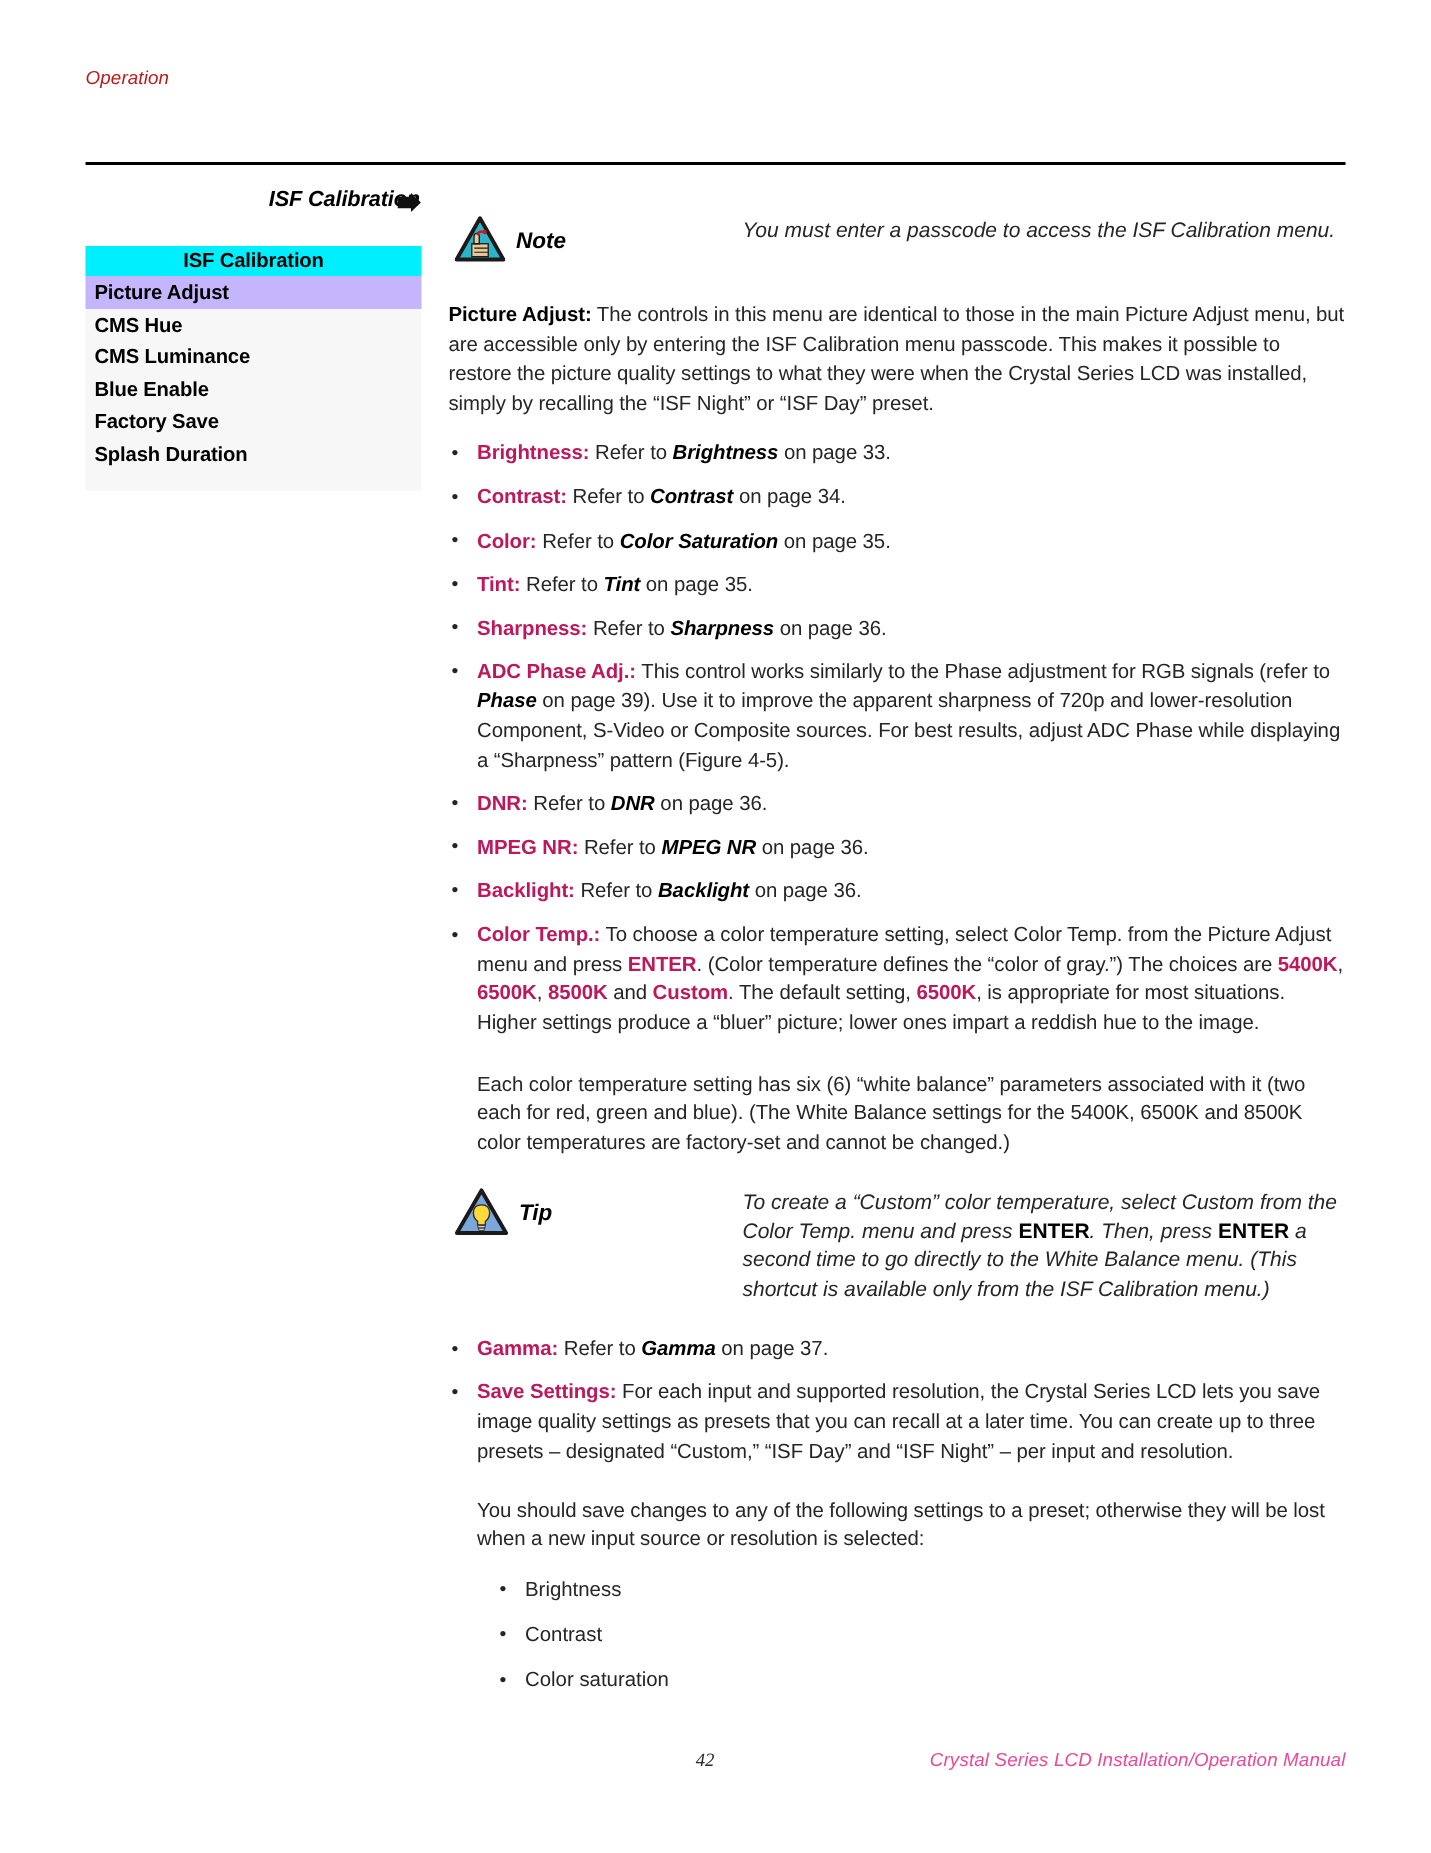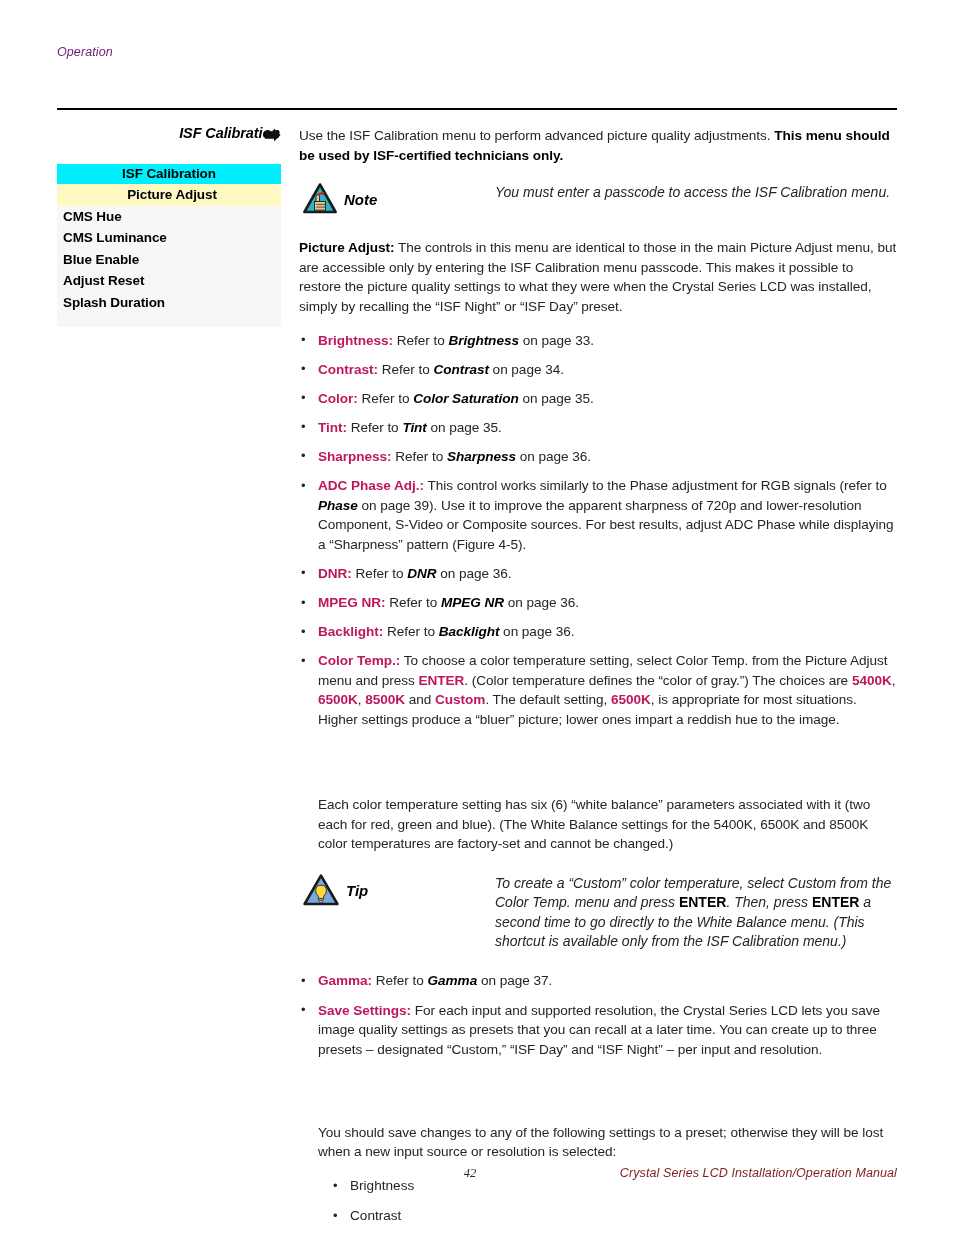--- a/index.html
+++ b/index.html
@@ -20,21 +20,21 @@
     inset: 0;
   }
 
   
   .run-head {
     position: absolute;
     left: 57px;
     top: 45px;
     font-size: 12.5px;
     font-style: italic;
-    color: #701a75;
+    color: #b91c1c;
     letter-spacing: 0.1px;
   }
   .rule {
     position: absolute;
     left: 57px;
     top: 108px;
     width: 840px;
     height: 2px;
     background: #000000;
   }
@@ -81,22 +81,21 @@
   .osd-item {
     font-size: 13.5px;
     font-weight: bold;
     color: #000;
     line-height: 21.5px;
     height: 21.5px;
     padding-left: 6px;
     letter-spacing: -0.1px;
   }
   .osd-item.sel {
-    background: #fef9c3;
-    text-align: center;
+    background: #c4b5fd;
   }
 
   
   .col {
     position: absolute;
     left: 299px;
     top: 126px;
     width: 598px;
   }
   .p {
@@ -189,42 +188,41 @@
     content: "\2022";
     position: absolute;
     left: 2px;
     top: -0.5px;
     font-size: 13px;
     color: #252525;
   }
 
   .indent-para {
     padding-left: 19px;
-    margin-top: 44px;
   }
 
   
   .foot-num {
     position: absolute;
     left: 440px;
     top: 1166px;
     width: 60px;
     text-align: center;
     font-size: 12.5px;
     font-style: italic;
     color: #2a2a2a;
     font-family: Liberation Serif, serif;
   }
   .foot-txt {
     position: absolute;
     right: 57px;
     top: 1166px;
     font-size: 12.5px;
     font-style: italic;
-    color: #7f1d1d;
+    color: #ec4899;
     letter-spacing: 0.1px;
     text-align: center;
   }
 </style>
 </head>
 <body>
 
 <div class="page">
 
   <div class="run-head">Operation</div>
@@ -236,27 +234,26 @@
       <path d="M0 3.2 L9 3.2 L9 0.6 L15.6 7 L9 13.4 L9 10.8 L0 10.8 Z" fill="#111"></path>
     </svg>
   </div>
 
   <div class="osd">
     <div class="osd-title">ISF Calibration</div>
     <div class="osd-item sel">Picture Adjust</div>
     <div class="osd-item">CMS Hue</div>
     <div class="osd-item">CMS Luminance</div>
     <div class="osd-item">Blue Enable</div>
-    <div class="osd-item">Adjust Reset</div>
+    <div class="osd-item">Factory Save</div>
     <div class="osd-item">Splash Duration</div>
   </div>
 
   <div class="col">
 
-    <p class="p"><span>Use the ISF Calibration menu to perform advanced picture quality adjustments. </span><b>This menu should be used by ISF-certified technicians only.</b></p>
 
     <div class="gap-18"></div>
 
     <div class="callout">
       <div class="callout-mark">
         <span>
           <svg width="34" height="31" viewBox="0 0 34 31">
             <path d="M17 1.5 L32.6 29 L1.4 29 Z" fill="#29b6c8" stroke="#1a1a1a" stroke-width="2.6" stroke-linejoin="round"></path>
             <rect x="11.5" y="18.5" width="11" height="8.6" fill="#e8c89a" stroke="#1a1a1a" stroke-width="0.9"></rect>
             <path d="M13 18.5 L13 13.5 Q13 11.6 14.8 11.6 Q16.5 11.6 16.5 13.5 L16.5 18.5 Z" fill="#e8c89a" stroke="#1a1a1a" stroke-width="0.9"></path>

